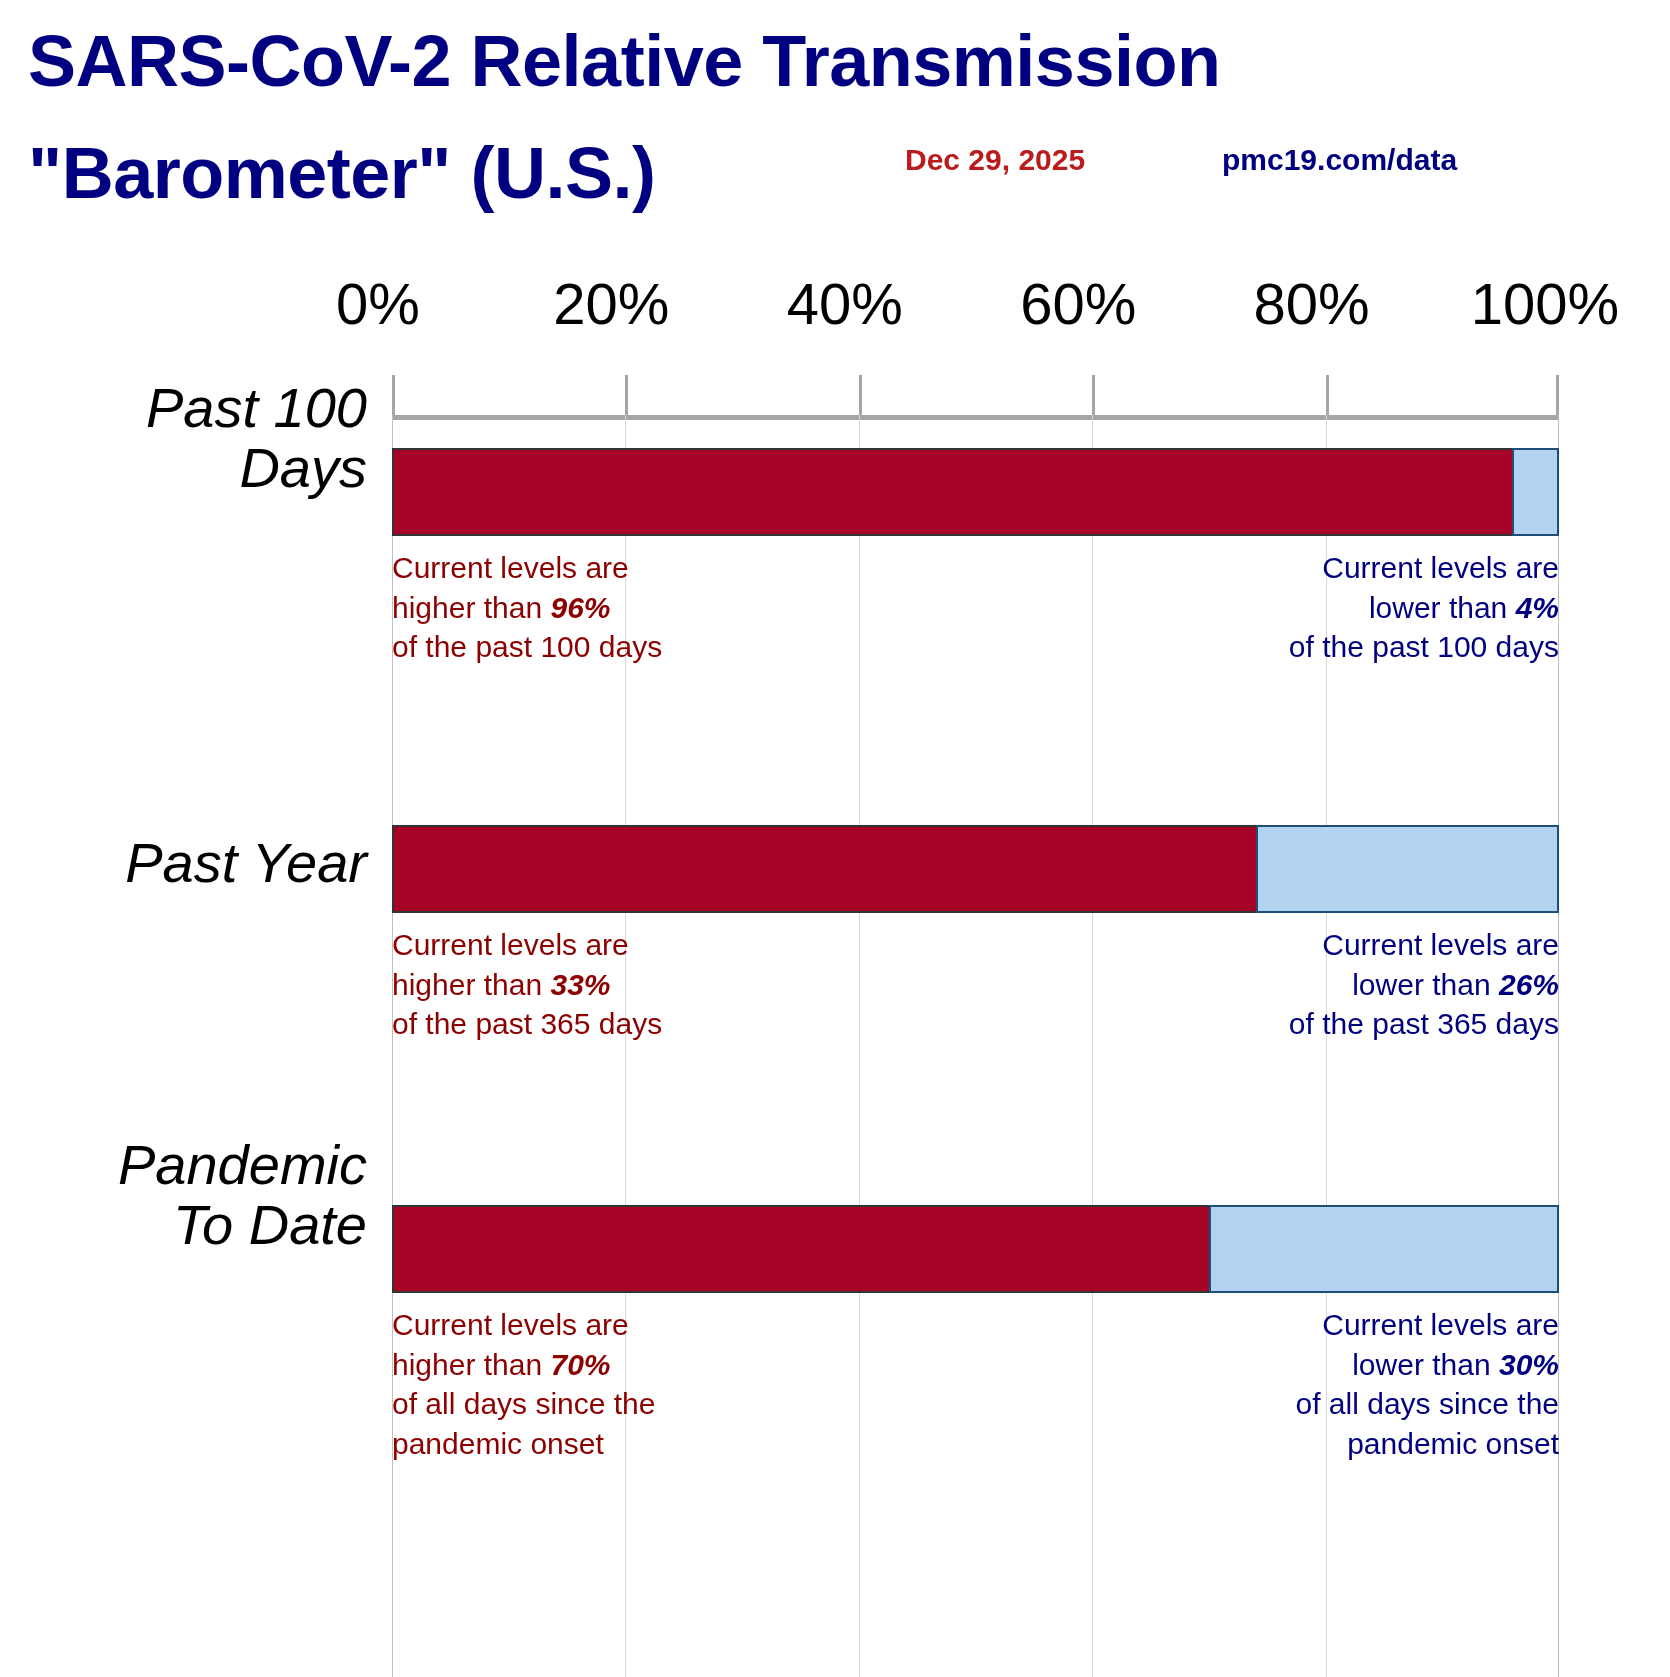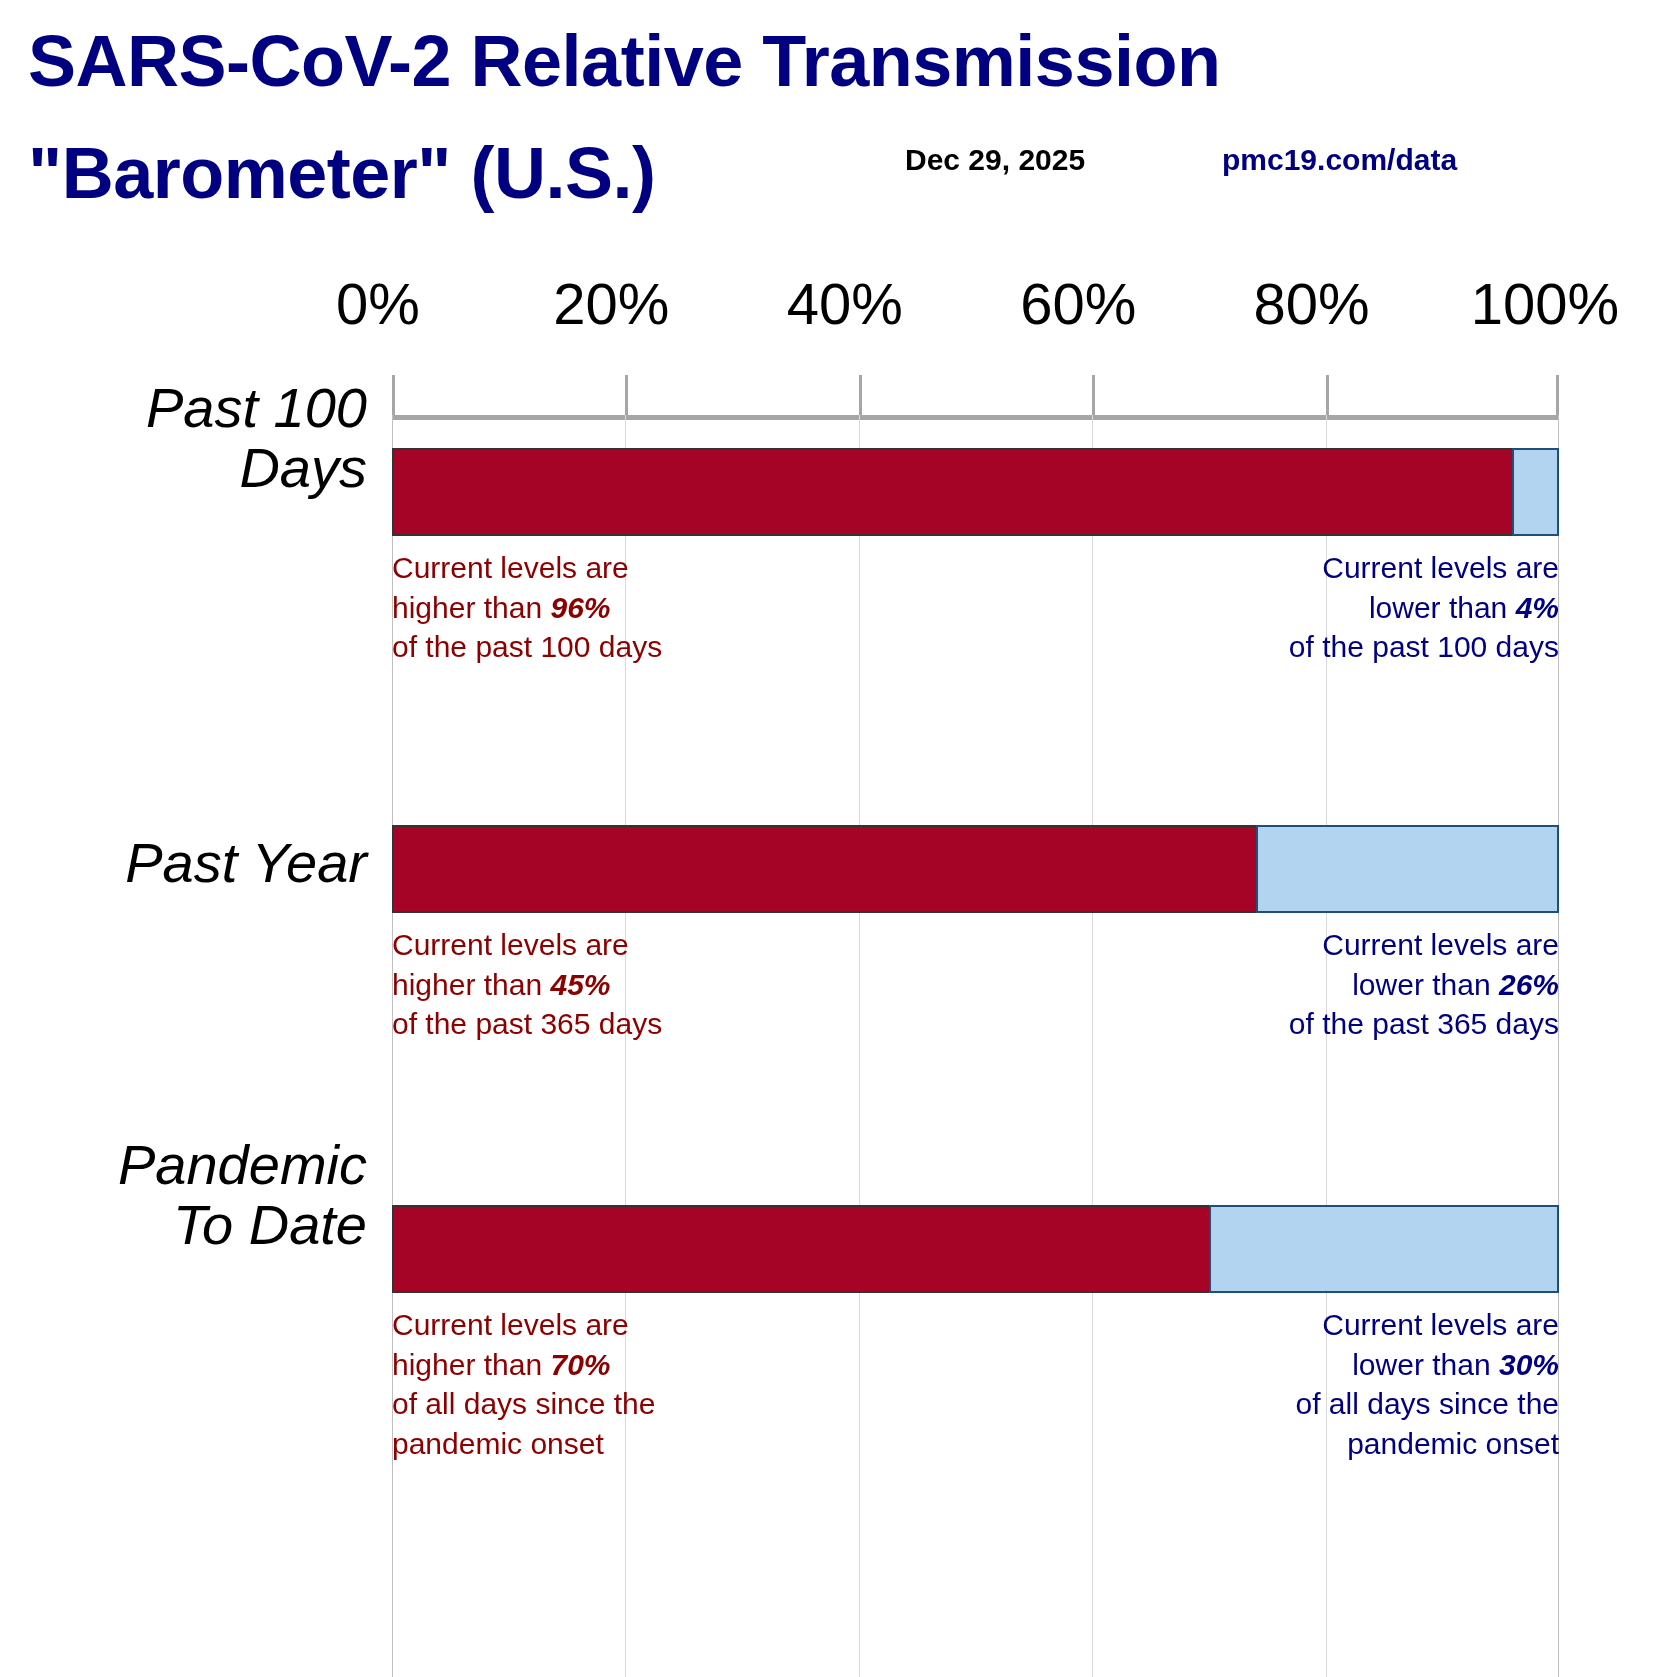--- a/index.html
+++ b/index.html
@@ -32,21 +32,21 @@
     white-space: nowrap;
     line-height: 1;
   }
   #title-line-1 { top: 25px; }
   #title-line-2 { top: 137px; }
 
   #header-date {
     position: absolute;
     left: 905px;
     top: 143px;
-    color: #000000;
+    color: #b91c1c;
     font-weight: bold;
     font-size: 30px;
     white-space: nowrap;
   }
   #header-source {
     position: absolute;
     left: 1222px;
     top: 143px;
     color: #000080;
     font-weight: bold;
@@ -223,21 +223,21 @@
         <div class="row" style="top: 410px;">
           <div class="bar-track" style="height: 88px;">
             <div class="bar-seg-high" style="width: 863.58px;"></div>
             <div class="bar-seg-low" style="width: 303.42px;"></div>
           </div>
           <div class="cat-label" style="top: 8px;">
             <div>Past Year</div>
           </div>
           <div class="annotation ann-high" style="top: 100px;">
             <div>Current levels are</div>
-            <div><span>higher than </span><span class="num">45%</span></div>
+            <div><span>higher than </span><span class="num">33%</span></div>
             <div>of the past 365 days</div>
           </div>
           <div class="annotation ann-low" style="top: 100px;">
             <div>Current levels are</div>
             <div><span>lower than </span><span class="num">26%</span></div>
             <div>of the past 365 days</div>
           </div>
         </div>
         <div class="row" style="top: 790px;">
           <div class="bar-track" style="height: 88px;">

